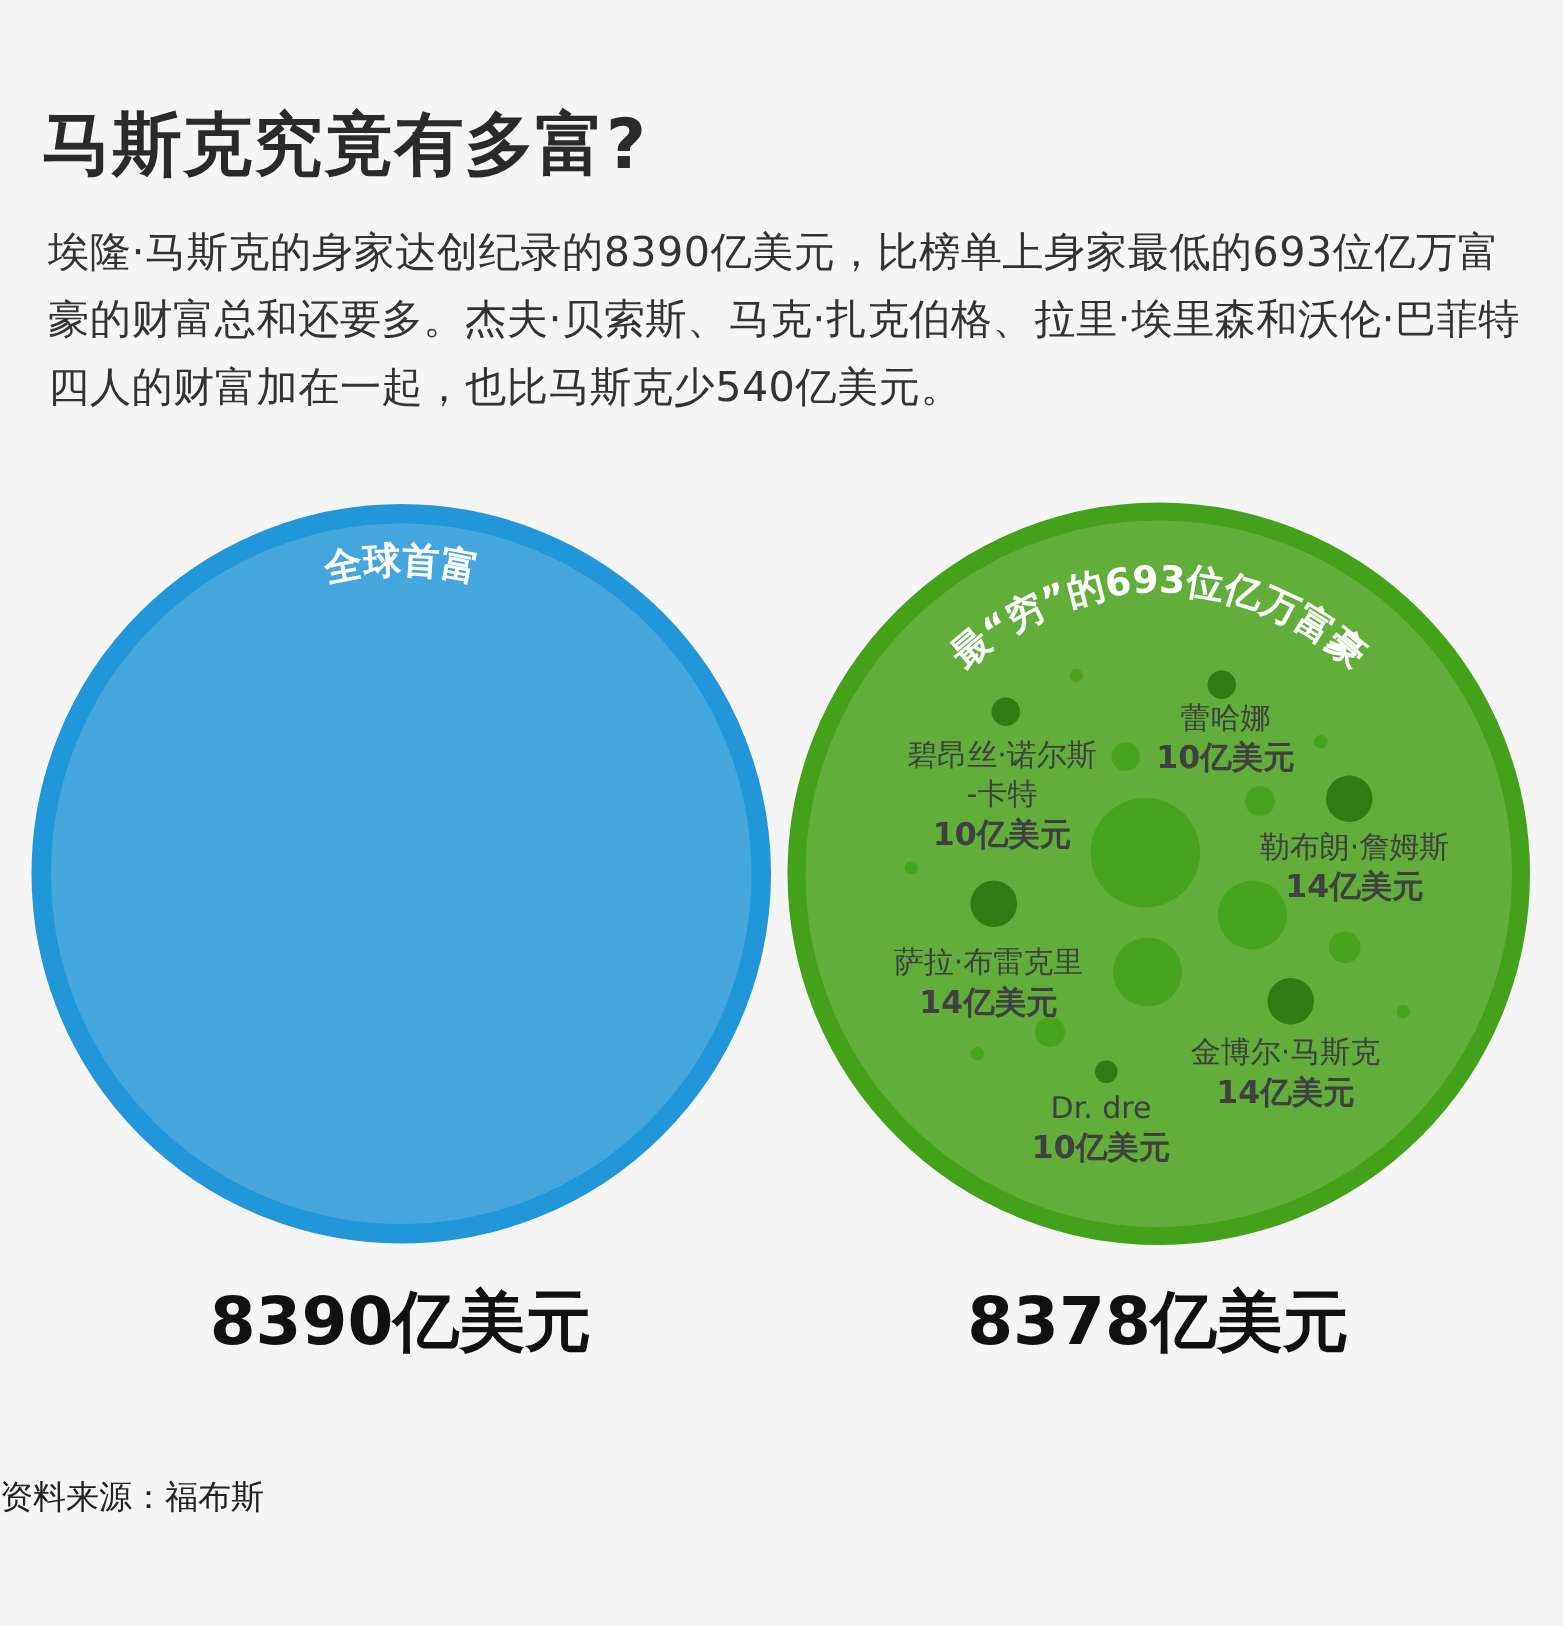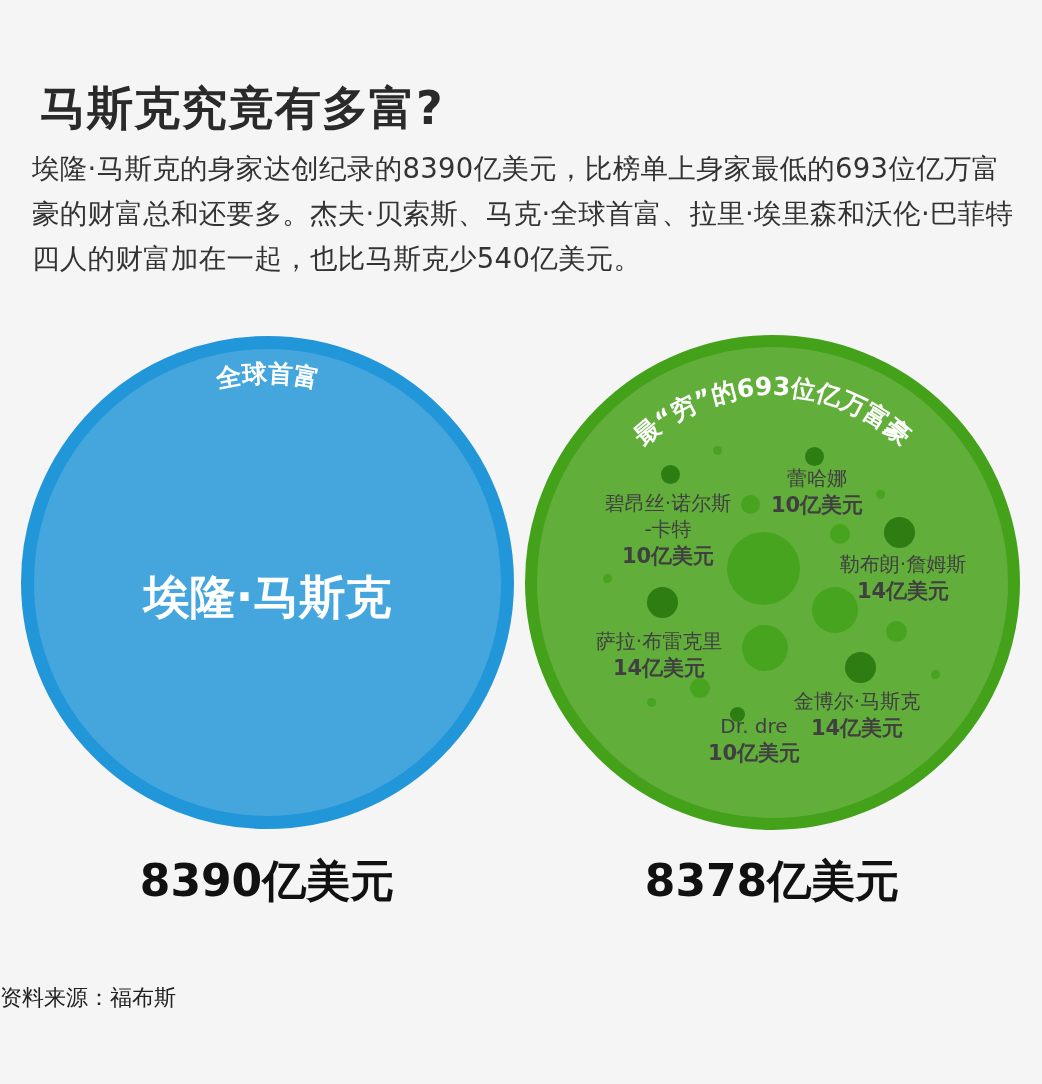--- a/index.html
+++ b/index.html
@@ -1,47 +1,46 @@
 <!DOCTYPE html>
 <html><head>
 <meta charset="utf-8">
 <style>
   html,body{margin:0;padding:0;}
   body{width:1042px;height:1084px;background:#f5f5f5;position:relative;overflow:hidden;
        font-family:"DejaVu Sans","Liberation Sans",sans-serif;color:#222;}
-  .title{position:absolute;left:28px;top:66px;font-size:46px;font-weight:bold;color:#2a2a2a;letter-spacing:1px;margin:12px;}
+  .title{position:absolute;left:28px;top:66px;font-size:46px;font-weight:bold;color:#2a2a2a;letter-spacing:1px;margin:0;}
   .intro{position:absolute;left:32px;top:146px;width:990px;font-size:27.5px;line-height:45px;color:#333;letter-spacing:0.3px;margin:0;}
   .circle{position:absolute;border-radius:50%;box-sizing:border-box;}
   .blue{left:21px;top:336px;width:493px;height:493px;background:#45a6de;border:13px solid #2196d8;}
   .green{left:525px;top:335px;width:495px;height:495px;background:#62ae3b;border:12px solid #44a11a;overflow:hidden;}
   .arc-svg{position:absolute;left:0;top:0;overflow:visible;}
   .center-name{position:absolute;left:0;width:100%;top:218px;text-align:center;font-size:46px;font-weight:bold;color:#fff;}
   .amount{position:absolute;font-size:44px;font-weight:bold;color:#111;text-align:center;width:300px;top:852px;}
   .source{position:absolute;left:0;width:1042px;top:983px;font-size:22px;color:#222;}
   .bubble{position:absolute;border-radius:50%;}
   .person{position:absolute;text-align:center;color:#404040;transform:translateX(-50%);white-space:nowrap;}
   .person .nm{font-size:20px;line-height:26px;}
   .person .val{font-size:21px;font-weight:bold;line-height:28px;}
 </style>
 </head>
 <body>
 
 <h1 class="title">马斯克究竟有多富?</h1>
-<p class="intro">埃隆·马斯克的身家达创纪录的8390亿美元，比榜单上身家最低的693位亿万富豪的财富总和还要多。杰夫·贝索斯、马克·全球首富、拉里·埃里森和沃伦·巴菲特四人的财富加在一起，也比马斯克少540亿美元。</p>
+<p class="intro">埃隆·马斯克的身家达创纪录的8390亿美元，比榜单上身家最低的693位亿万富豪的财富总和还要多。杰夫·贝索斯、马克·扎克伯格、拉里·埃里森和沃伦·巴菲特四人的财富加在一起，也比马斯克少540亿美元。</p>
 
 <div class="circle blue">
   <svg class="arc-svg" width="467" height="467" viewBox="0 0 467 467">
     <defs>
         <path id="arcL" d="M 33 233.5 A 200.5 200.5 0 0 1 434 233.5"></path>
       </defs>
     <text fill="#fff" font-size="25" font-weight="bold" font-family="DejaVu Sans, sans-serif">
       <textPath href="#arcL" startOffset="50%" text-anchor="middle">全球首富</textPath>
     </text>
   </svg>
-  <div class="center-name">埃隆·马斯克</div>
 </div>
 
 <div class="circle green">
 
   <div class="bubble" style="left:190px;top:185px;width:73px;height:73px;background:#47a41f;"></div>
   <div class="bubble" style="left:275px;top:240px;width:46px;height:46px;background:#47a41f;"></div>
   <div class="bubble" style="left:205px;top:278px;width:46px;height:46px;background:#47a41f;"></div>
   <div class="bubble" style="left:110px;top:240px;width:31px;height:31px;background:#2e7d12;"></div>
   <div class="bubble" style="left:347px;top:170px;width:31px;height:31px;background:#2e7d12;"></div>
   <div class="bubble" style="left:308px;top:305px;width:31px;height:31px;background:#2e7d12;"></div>
@@ -81,21 +80,21 @@
     <div class="val">14亿美元</div>
   </div>
   <div class="person" style="left:122px;top:281px;">
     <div class="nm">萨拉·布雷克里</div>
     <div class="val">14亿美元</div>
   </div>
   <div class="person" style="left:320px;top:341px;">
     <div class="nm">金博尔·马斯克</div>
     <div class="val">14亿美元</div>
   </div>
-  <div class="person" style="left:197px;top:366px;margin-left:20px;">
+  <div class="person" style="left:197px;top:378px;">
     <div class="nm">Dr. dre</div>
     <div class="val">10亿美元</div>
   </div>
 </div>
 
 <div class="amount" style="left:117px;">8390亿美元</div>
 <div class="amount" style="left:622px;">8378亿美元</div>
 
 <div class="source">资料来源：福布斯</div>
 

